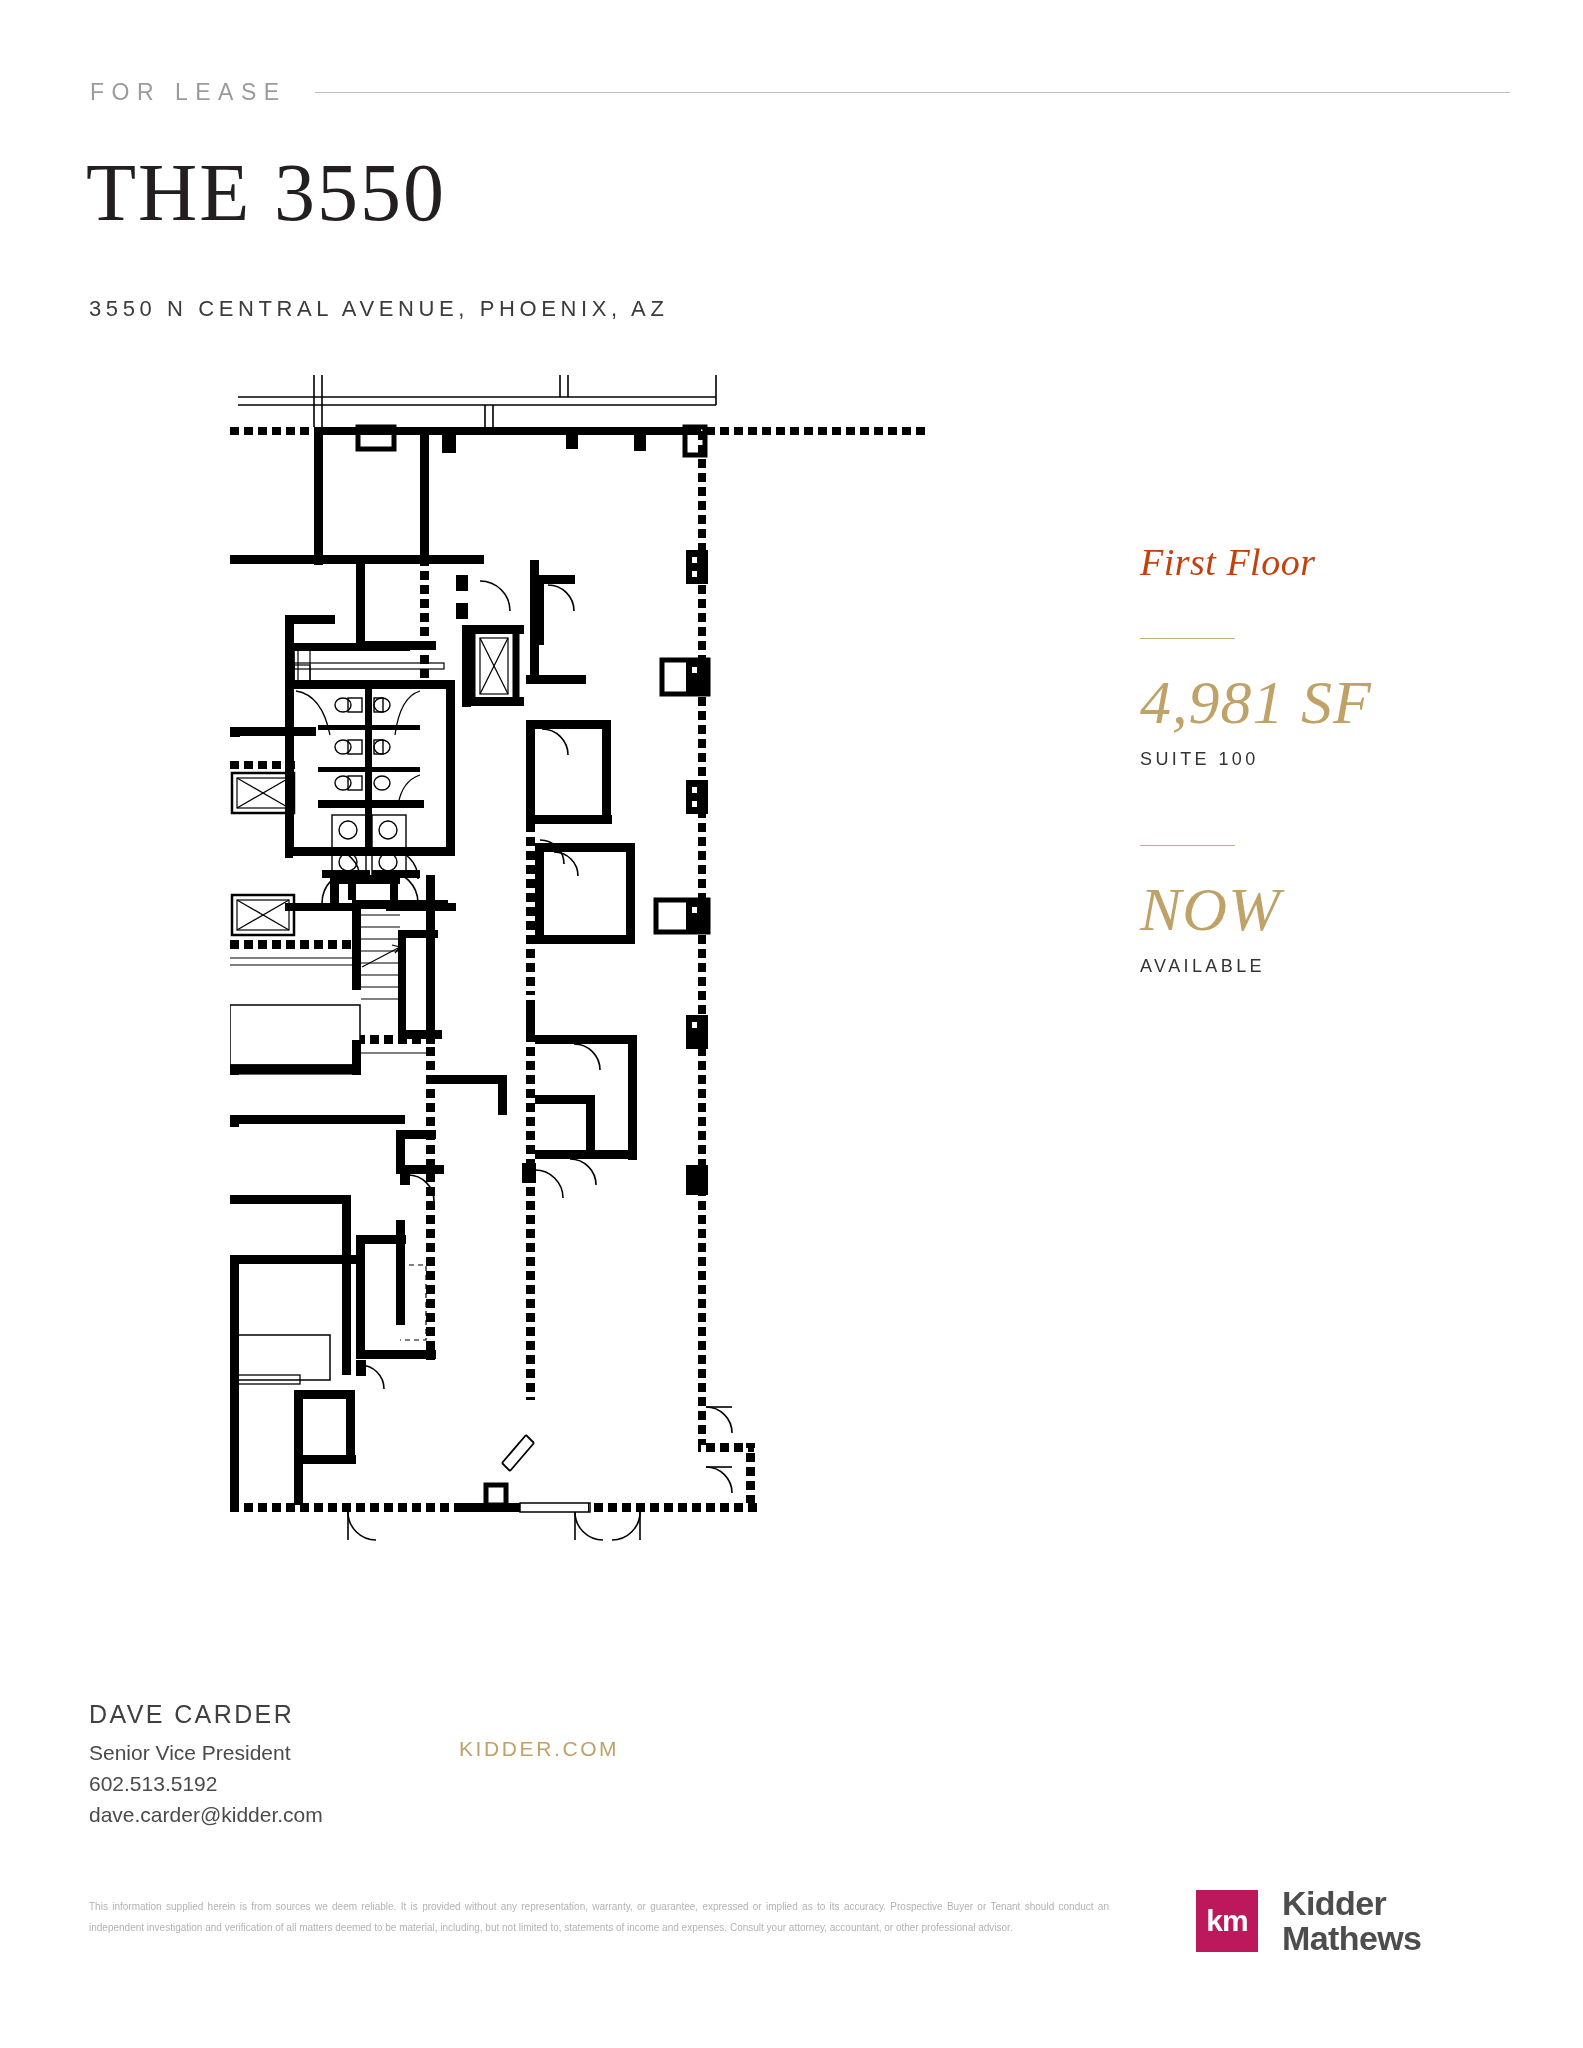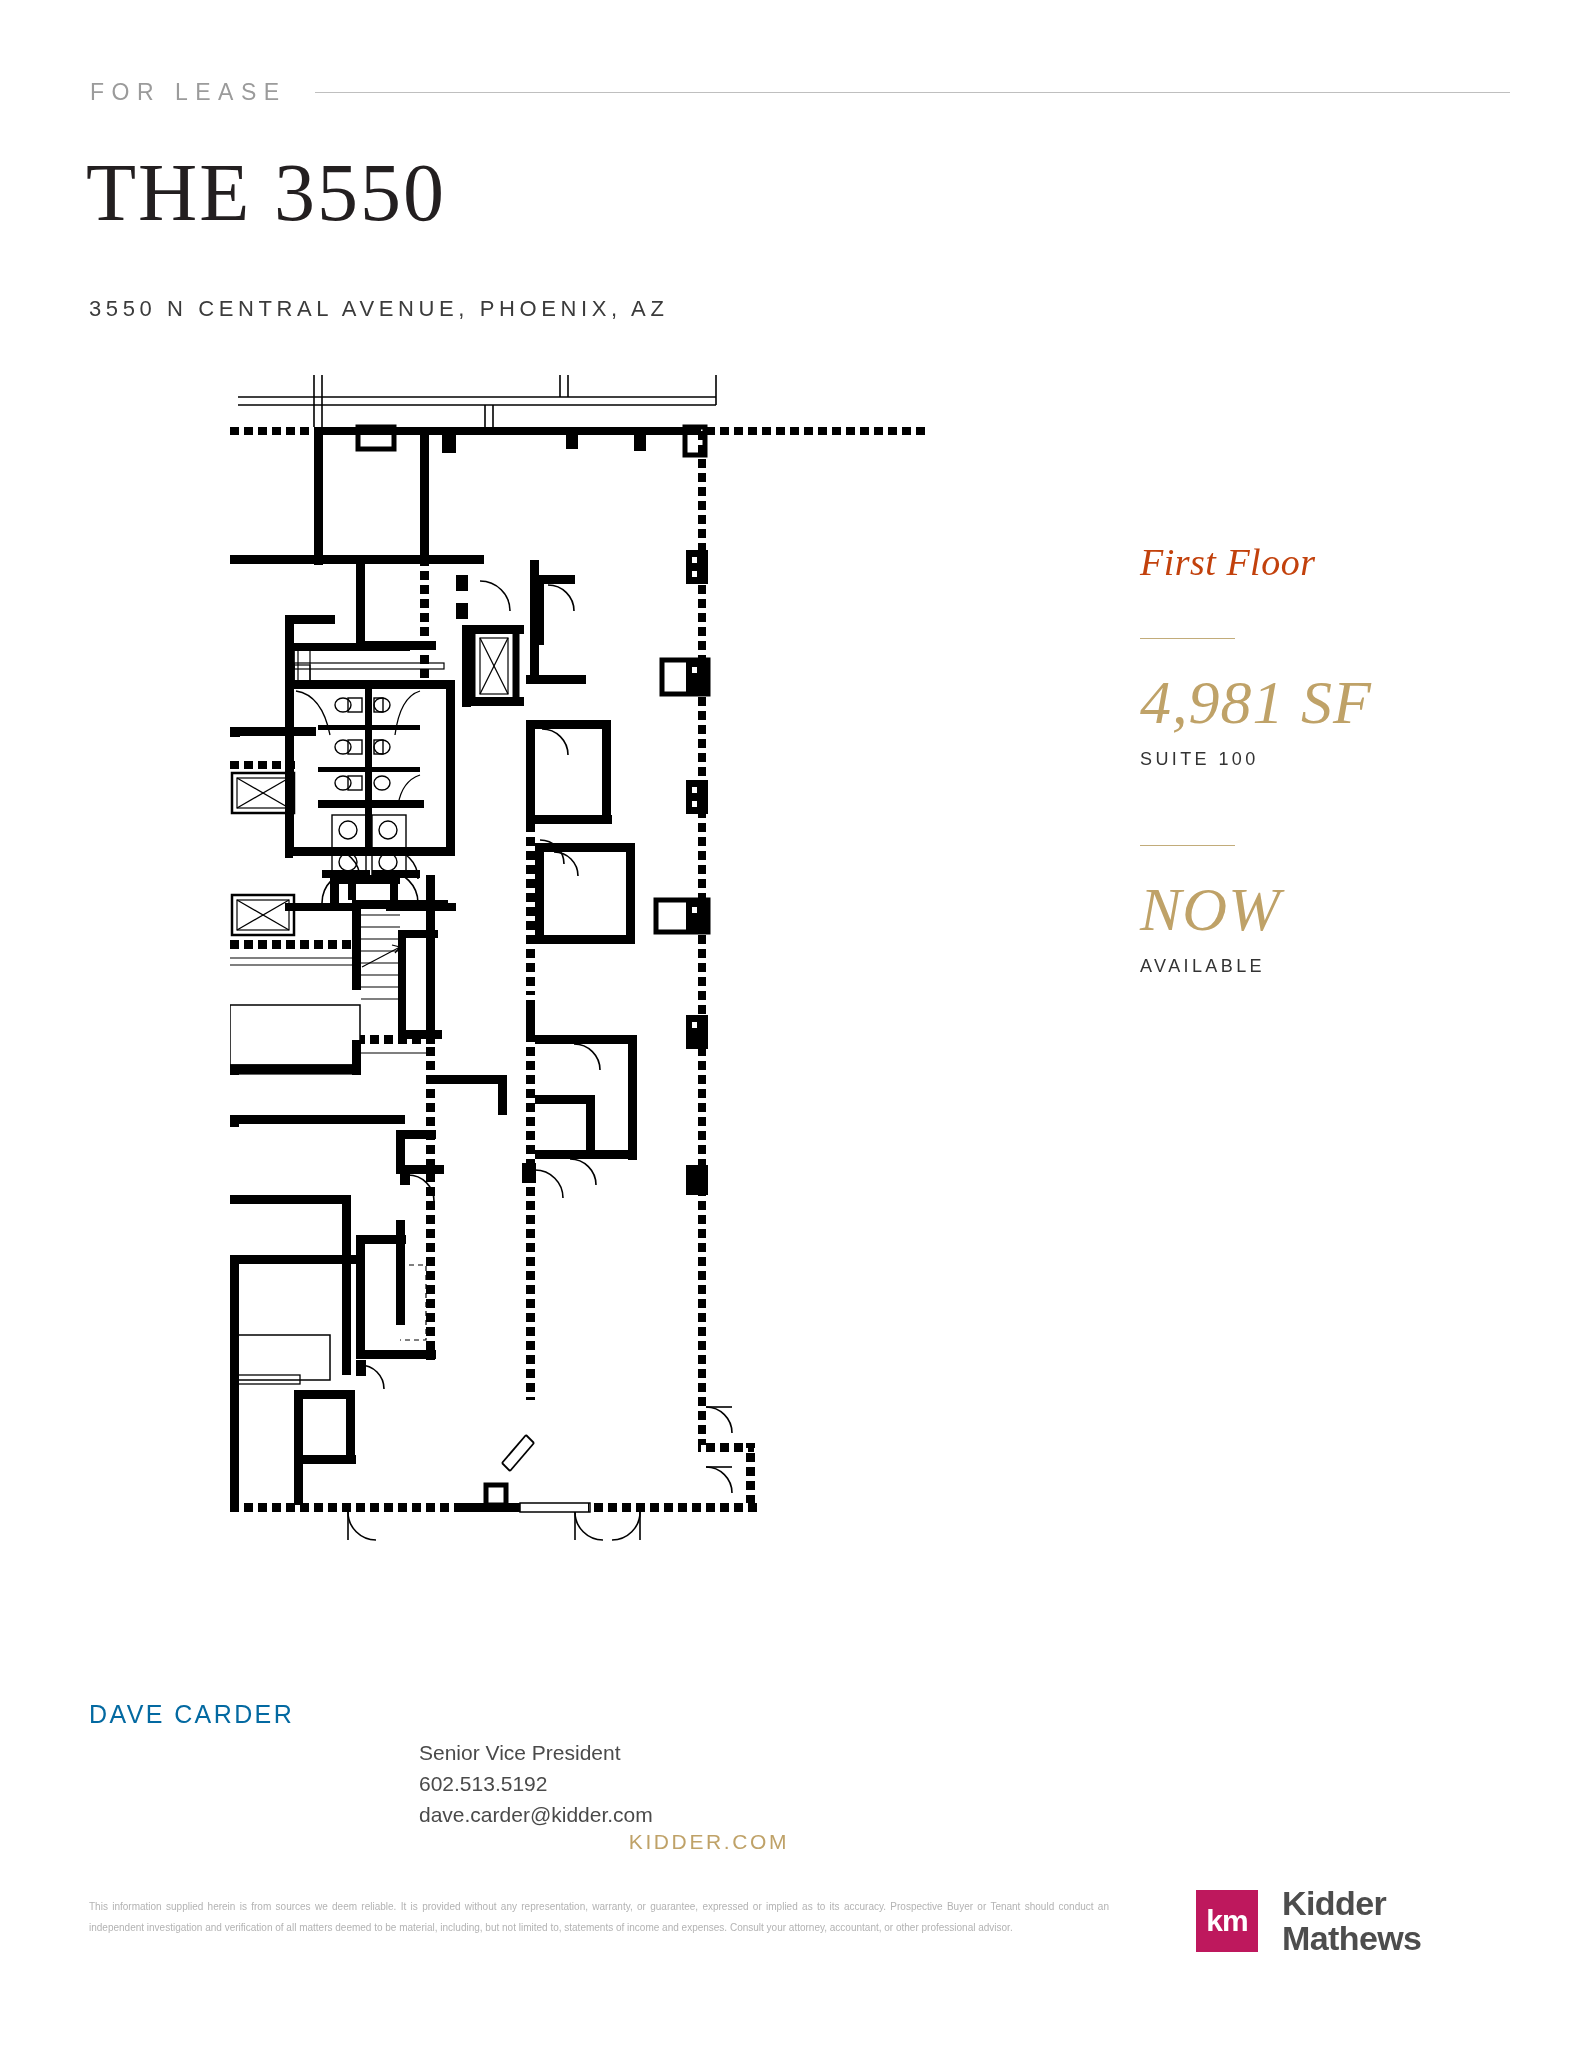--- a/index.html
+++ b/index.html
@@ -121,35 +121,33 @@
   
   #contact-block {
     position: absolute;
     left: 89px; top: 1700px;
     width: 700px;
   }
   #contact-name {
     font-family: "Liberation Sans", sans-serif;
     font-size: 25px;
     letter-spacing: 2.4px;
-    color: #0369a1;
+    color: #404040;
     font-weight: 400;
   }
   .contact-line {
     font-family: "Liberation Sans", sans-serif;
     font-size: 21px;
     line-height: 31px;
     color: #4a4a4a;
     font-weight: 300;
   }
   #contact-rows {
     margin-top: 8px;
     display: flex;
-    align-items: flex-end;
-    flex-direction: column;
   }
   #contact-details { width: 370px; }
   #kidder-url {
     font-family: "Liberation Sans", sans-serif;
     font-size: 21px;
     letter-spacing: 2.6px;
     color: #bfa268;
     padding-bottom: 2px;
   }
 

